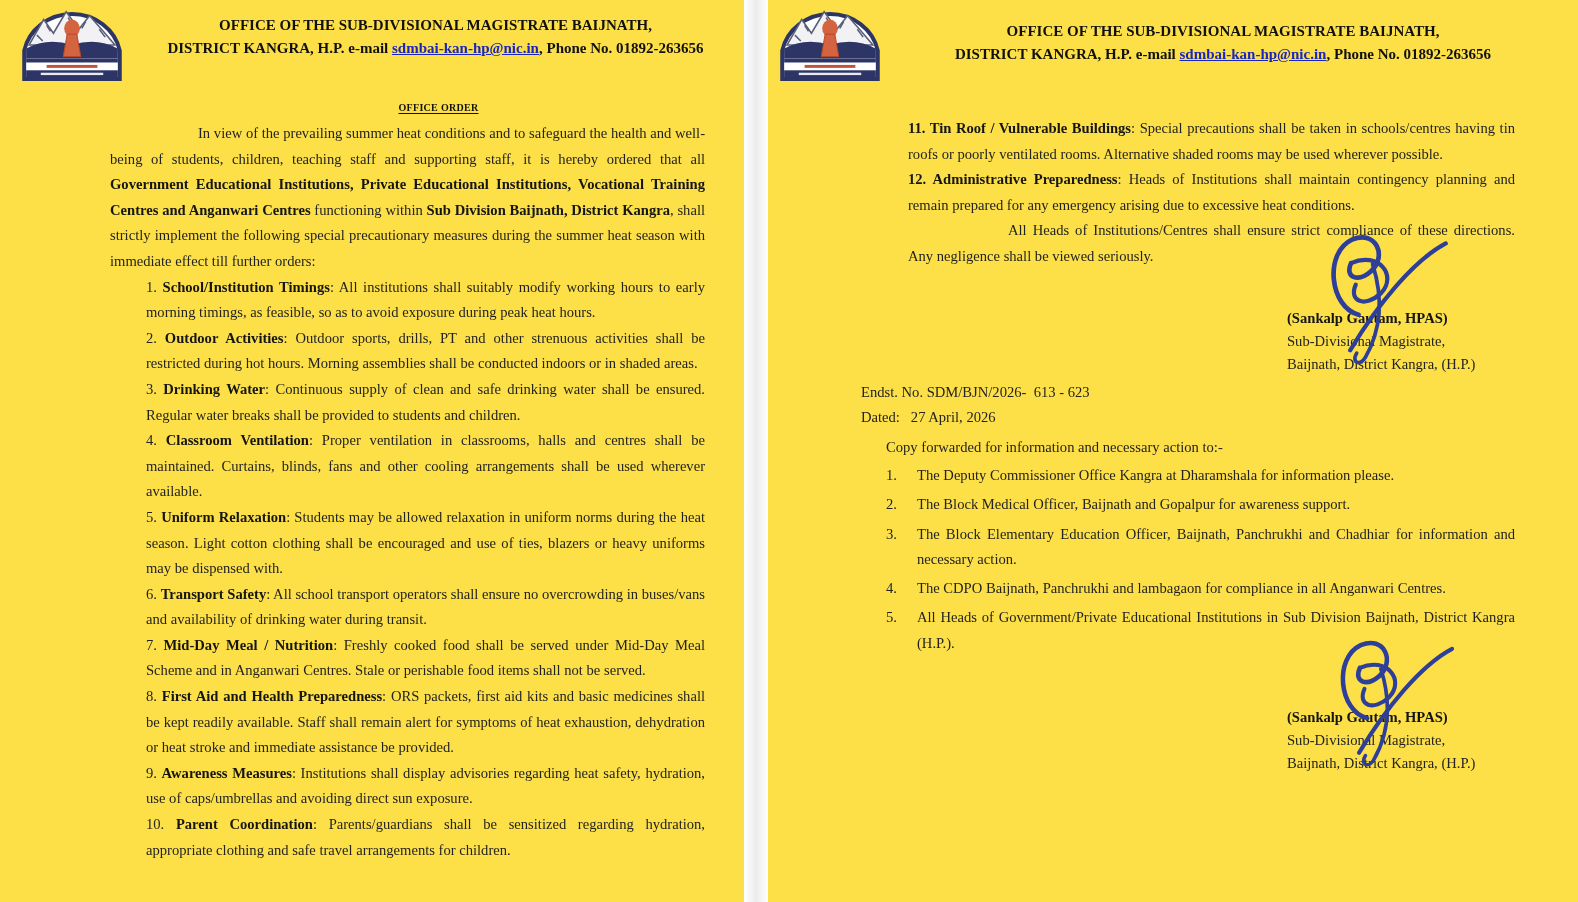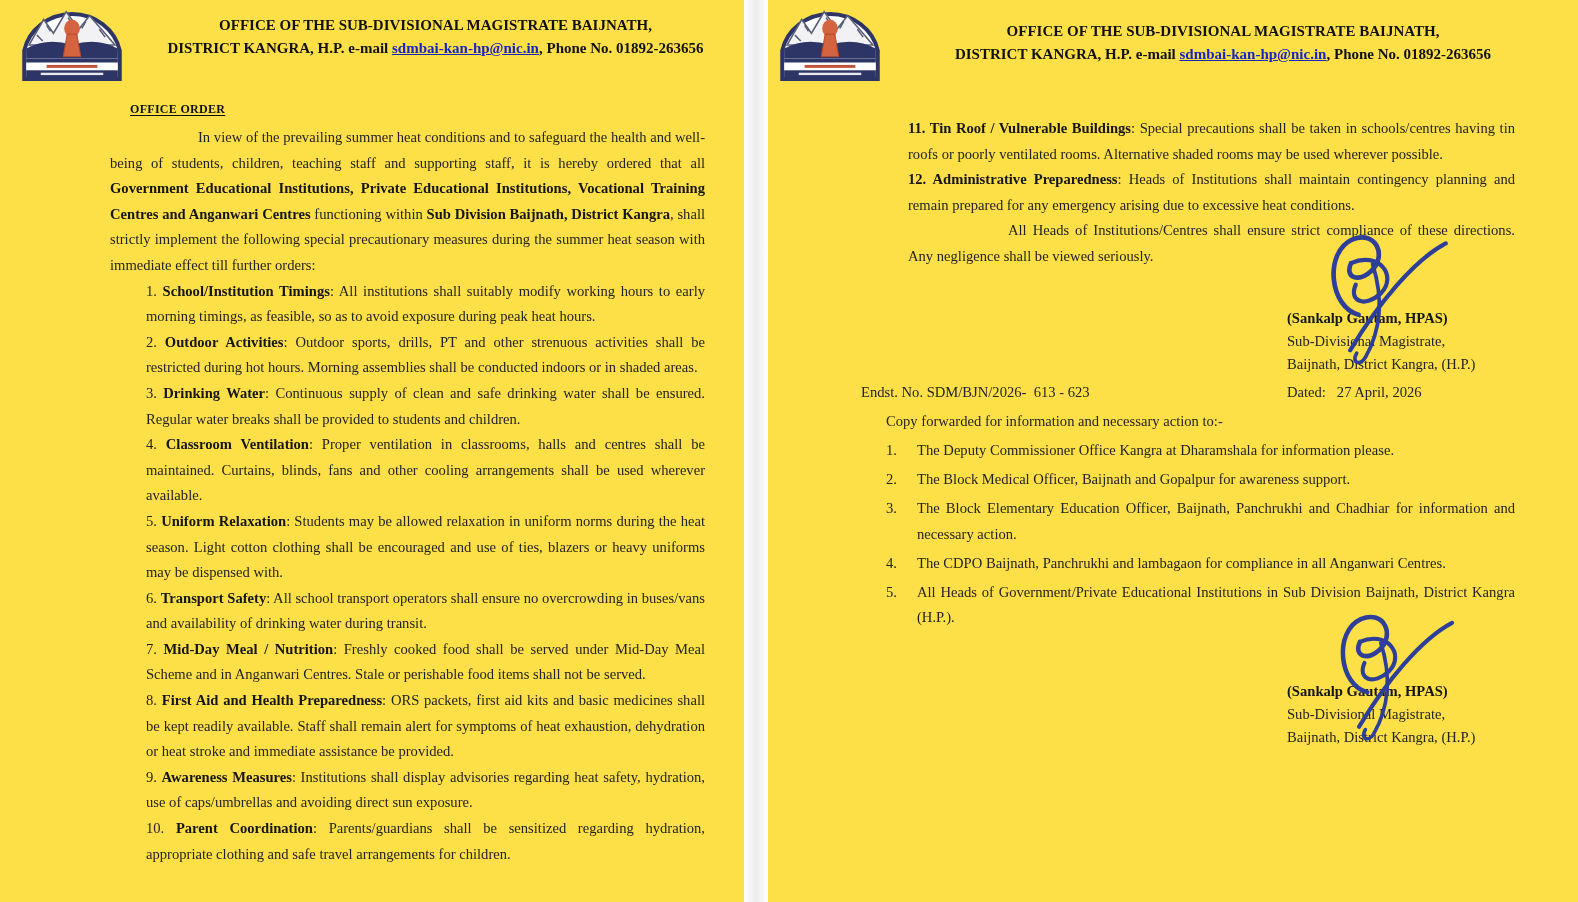--- a/index.html
+++ b/index.html
@@ -23,21 +23,21 @@
   .page-left .emblem{left:16px;}
   .page-right .emblem{left:6px;}
   .header-text{
     text-align:center;font-weight:bold;font-size:15px;line-height:23px;color:#111;
   }
   .page-left .header-text{margin:4px 8px 0 132px;}
   .page-right .header-text{margin:10px 10px 0 110px;}
   .email-link{color:#1a25c0;text-decoration:underline;}
 
   .doc-title{
-    font-weight:bold;font-size:12px;color:#111;
+    text-align:center;font-weight:bold;font-size:10px;color:#111;
     margin:6px 0 0 130px;letter-spacing:.3px;
   }
   .doc-title span{text-decoration:underline;text-underline-offset:2px;}
 
   
   .body-text{font-size:14.6px;line-height:25.6px;text-align:justify;}
   .page-left .body-text{margin:8px 42px 0 110px;}
   .page-right .body-text{margin:20px 63px 0 93px;}
   p{margin:0;}
   .b{font-weight:bold;color:#151515;}
@@ -49,21 +49,21 @@
   
   .sig-area{position:relative;margin-top:4px;}
   .sig-area-1{height:102px;}
   .sig-area-2{height:114px;}
   .sig-text{position:absolute;right:0;bottom:0;width:228px;text-align:left;line-height:23px;font-size:14.6px;}
   .sig-name{font-weight:bold;color:#151515;}
   .sig-svg{position:absolute;z-index:2;pointer-events:none;}
   .sig-area-1 .sig-svg{right:58px;top:-58px;width:150px;height:158px;}
   .sig-area-2 .sig-svg{right:52px;top:-40px;width:146px;height:156px;}
 
-  .endst-row{display:flex;justify-content:space-between;align-items:center;margin-top:4px;}
+  .endst-row{display:flex;justify-content:space-between;align-items:flex-start;margin-top:4px;flex-direction:column;}
   .endst-no{white-space:pre;}
   .dated{width:228px;white-space:pre;}
 
   .copy-line{margin-top:4px;text-indent:25px;}
   .cc-list{margin-top:3px;margin-left:25px;}
   .cc-row{display:flex;margin-bottom:3.5px;}
   .cc-num{width:31px;flex:0 0 31px;}
   .cc-text{flex:1;text-align:justify;}
 </style>
 </head>

